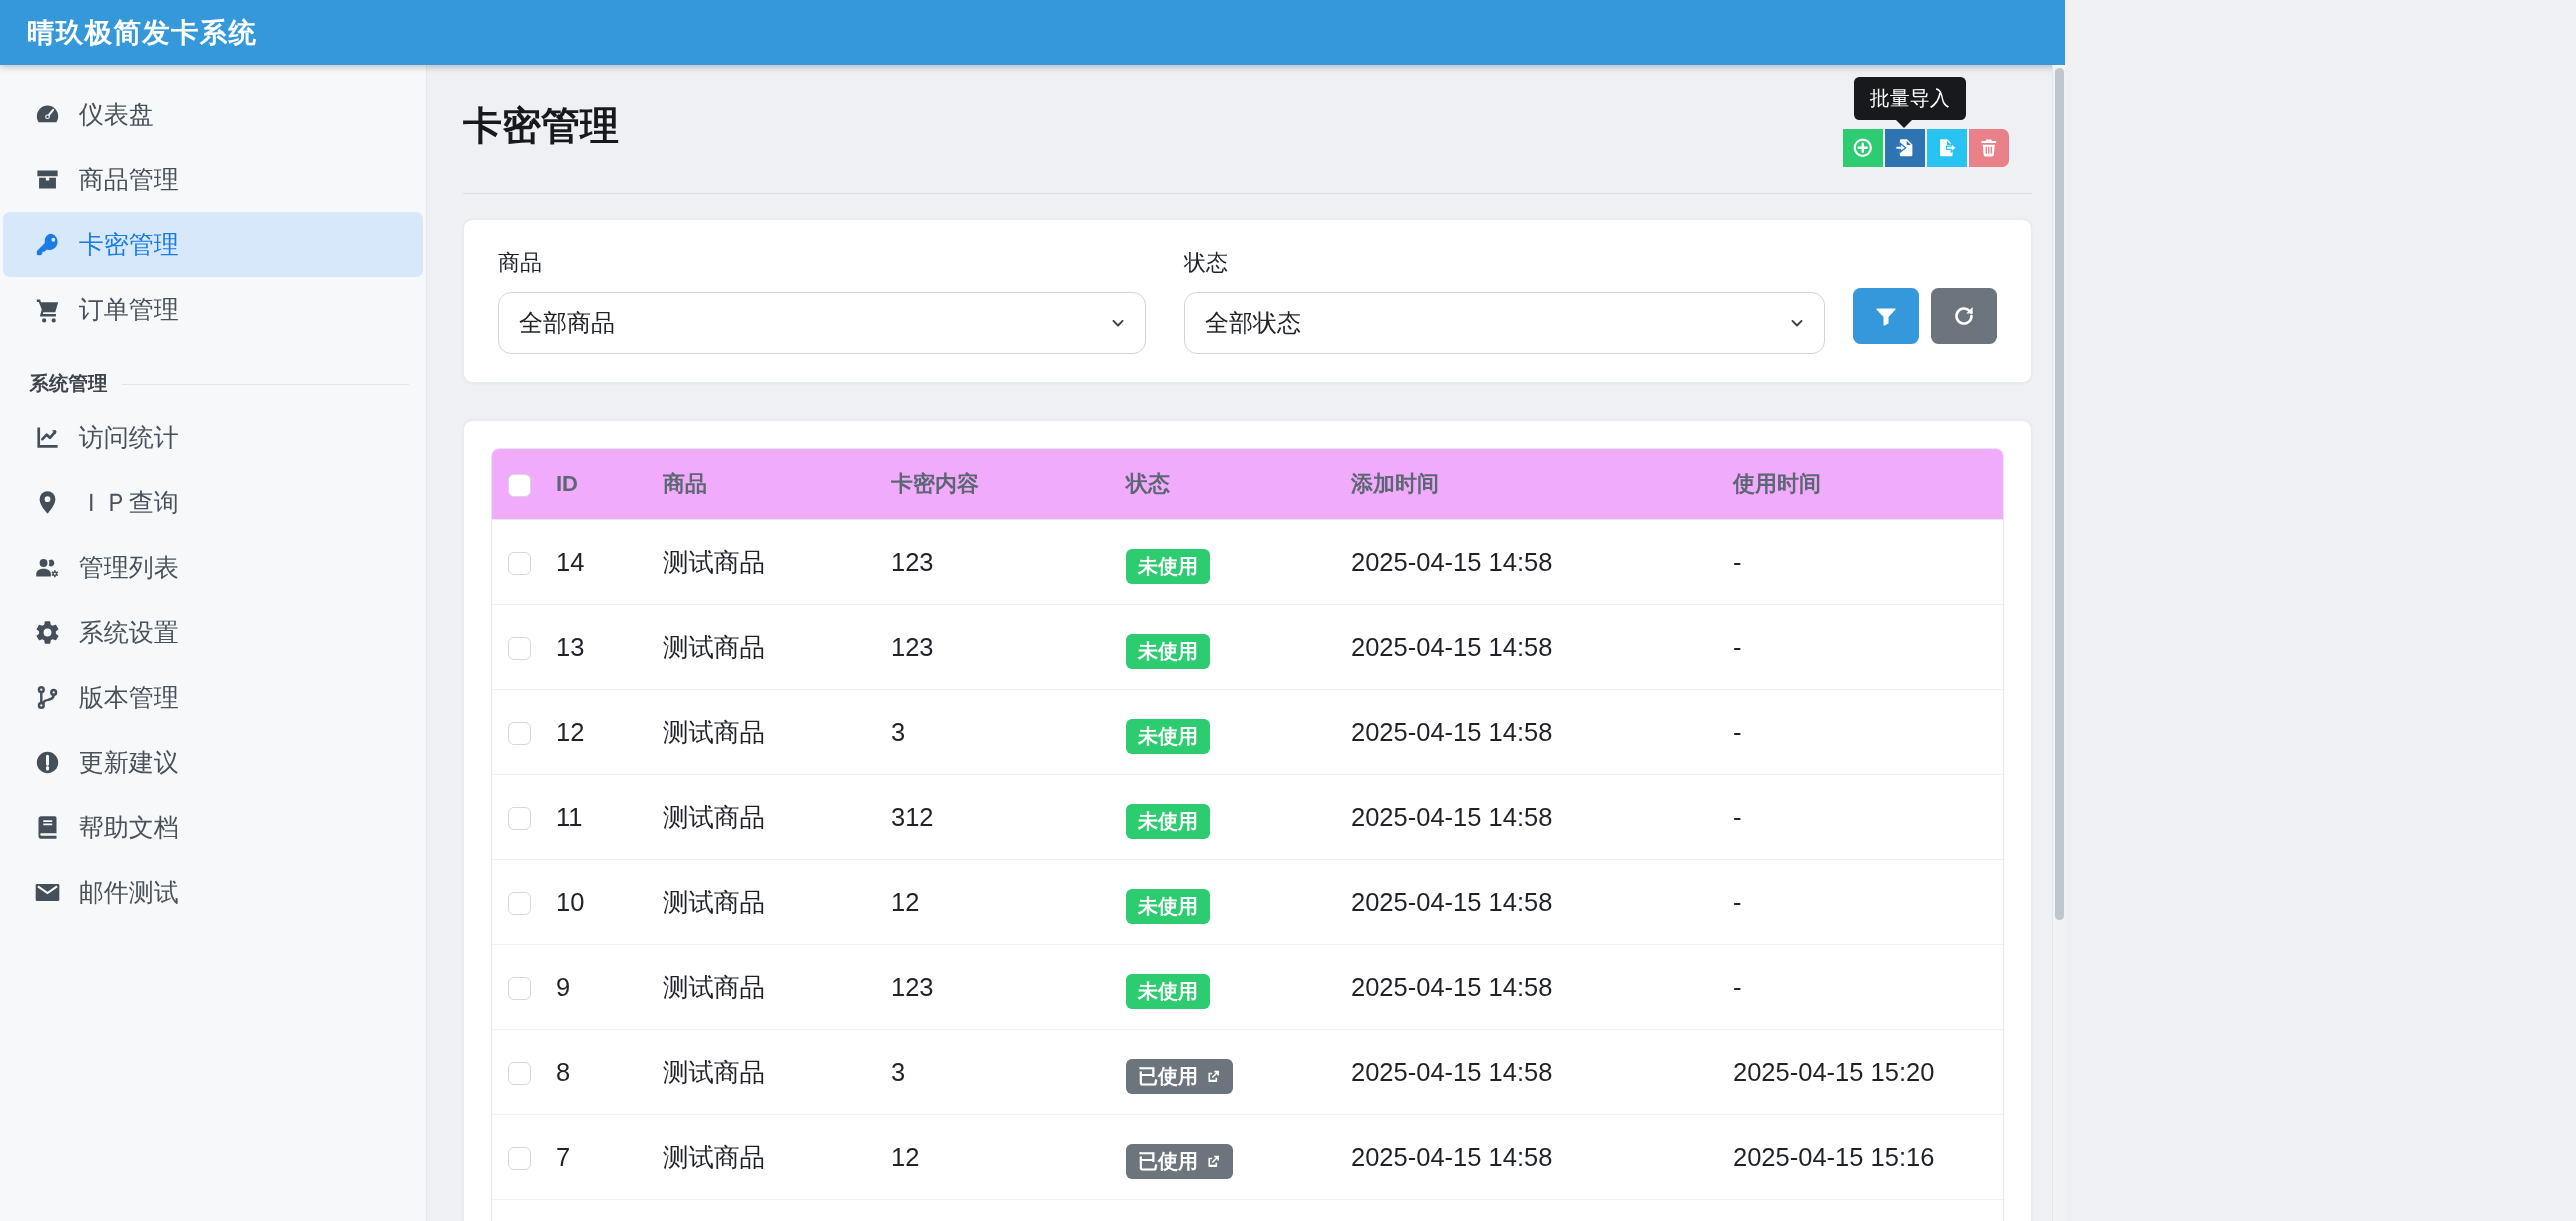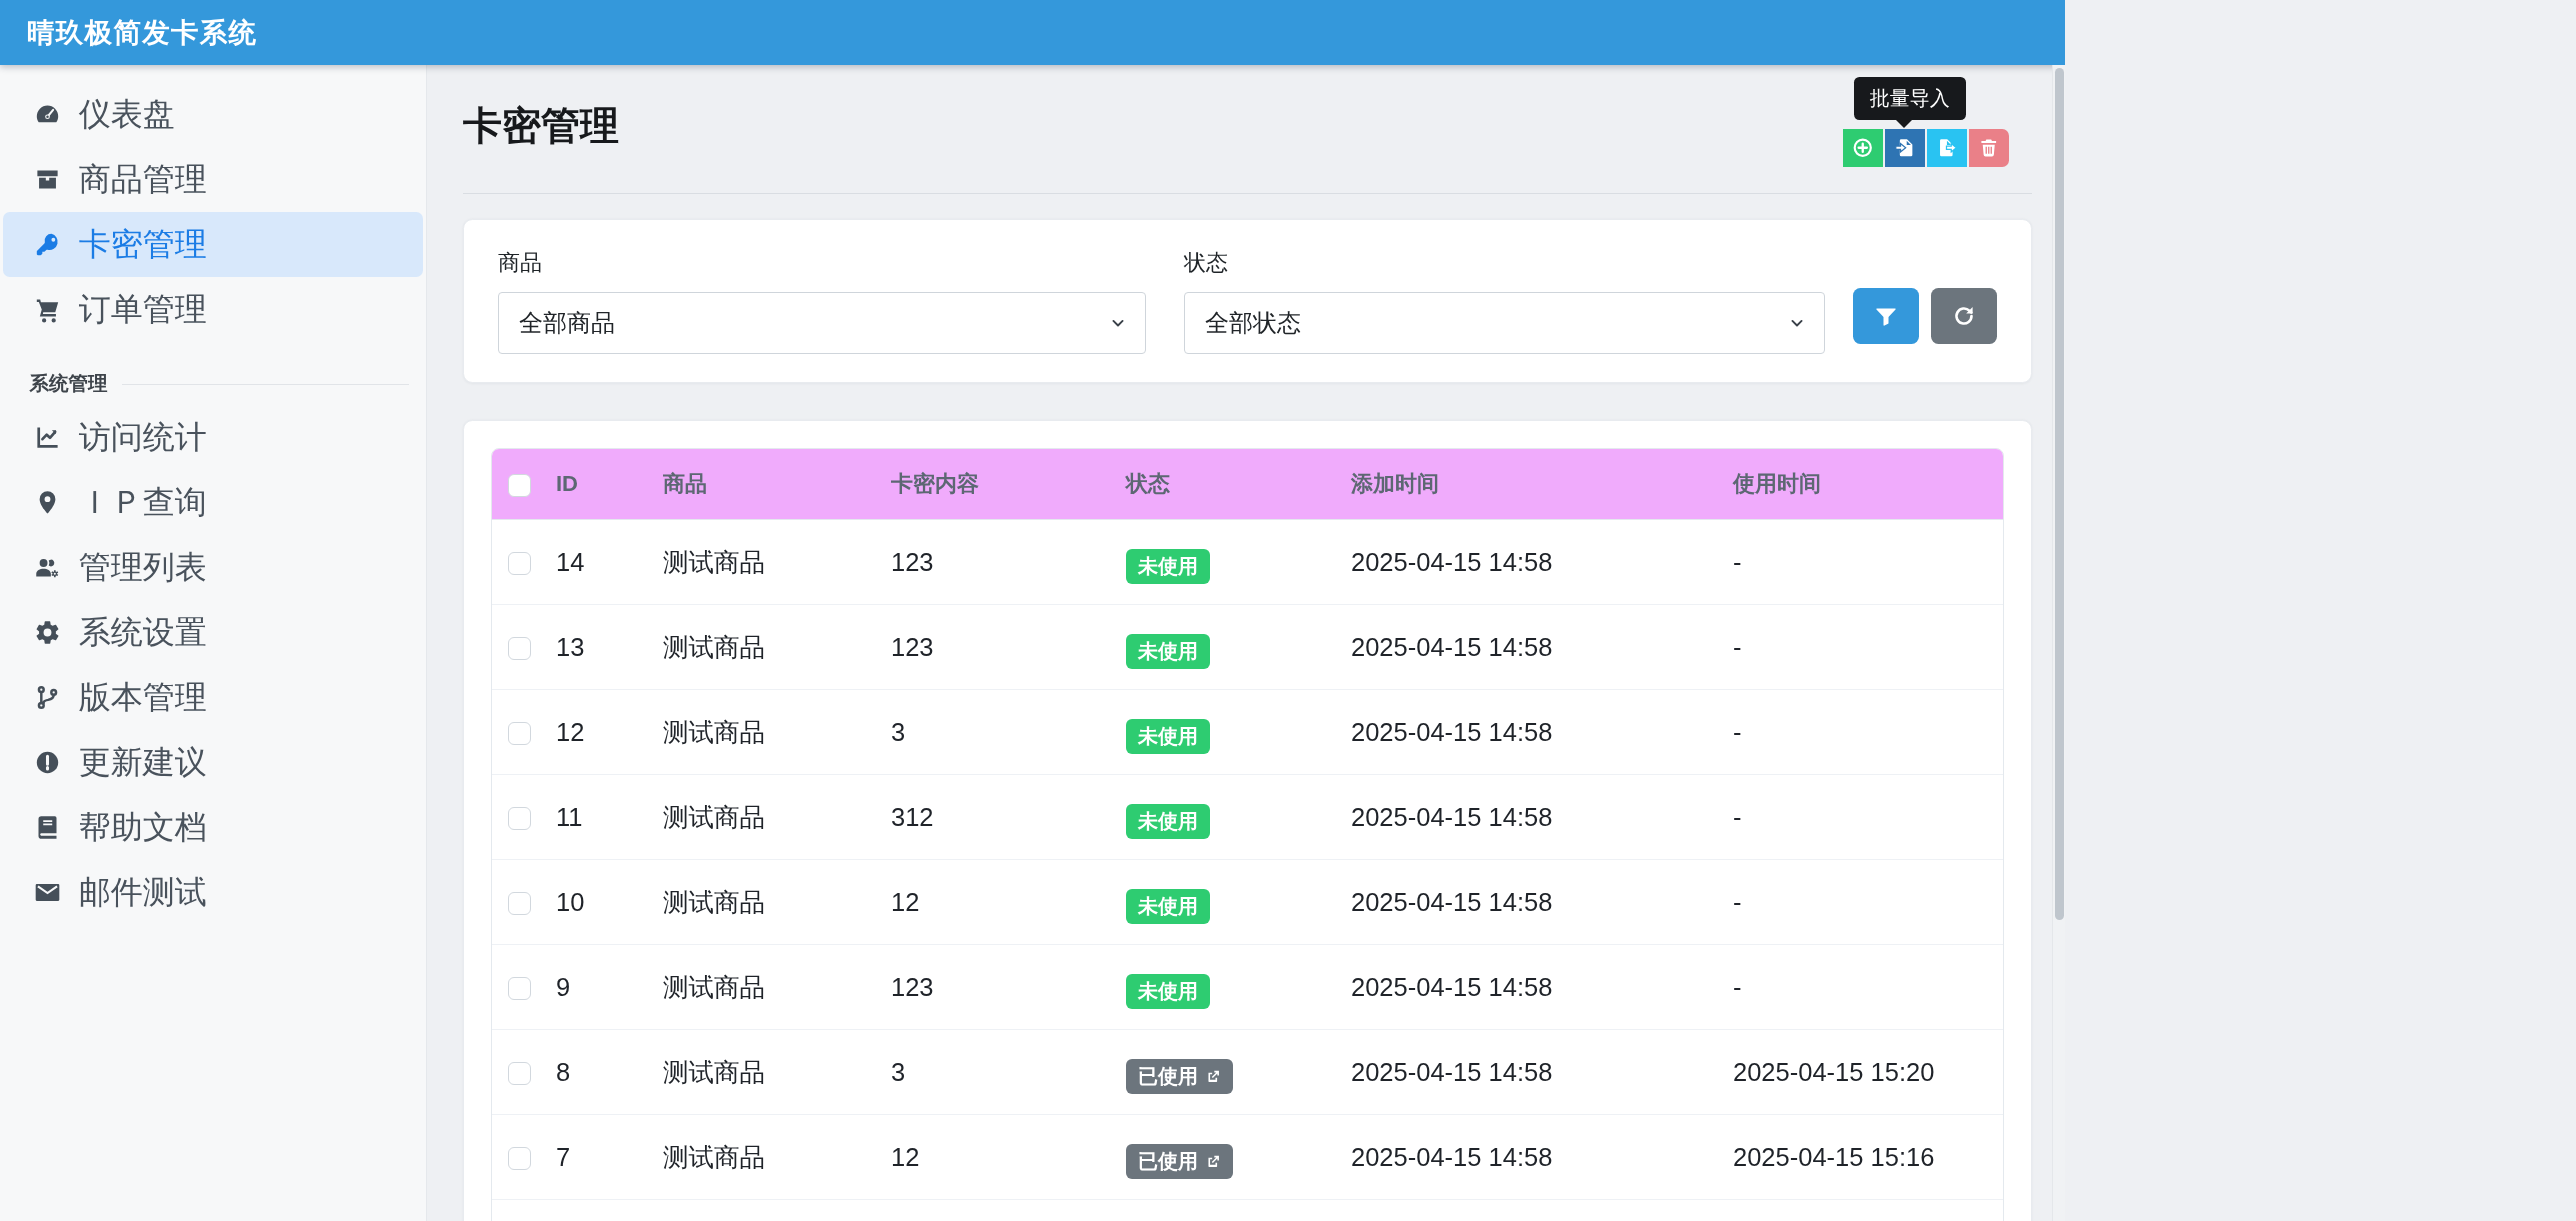--- a/index.html
+++ b/index.html
@@ -33,21 +33,21 @@
   .sidebar {
     width:427px; flex:none; background:#f7f8f9; border-right:0.7px solid #e5e8ec;
     padding-top:17.4px; overflow:hidden;
   }
   .sec-head { display:flex; align-items:center; gap:14.8px; padding:8px 0 8px 29.5px; margin-top:4px; }
   .sec-head.second { margin-top:20px; }
   .sec-label { font-size:19.5px; font-weight:700; color:#3e444b; white-space:nowrap; }
   .sec-line { flex:1; height:0.7px; background:#e1e4e8; margin-right:17.4px; }
   .side-item {
     display:flex; align-items:center; gap:18px; height:65px; padding-left:31px;
-    margin:0 2.7px; border-radius:6.7px; color:#49525c; font-size:32px; cursor:pointer;
+    margin:0 2.7px; border-radius:6.7px; color:#49525c; font-size:25px; cursor:pointer;
   }
   .side-item .s-icon { width:27px; height:27px; flex:none; color:#454f59; }
   .side-item.active { background:#d8e8fb; color:#1b7ce5; }
   .side-item.active .s-icon { color:#1b7ce5; }
 
   
   .main { flex:1; padding:0 33px 0 36px; position:relative; overflow:hidden; }
   .page-head { position:relative; height:128px; padding-top:34px; }
   .page-title { margin:0; font-size:39px; font-weight:600; color:#17191c; }
   .toolbar { position:absolute; top:64px; right:23px; display:flex; gap:2px; }
@@ -73,21 +73,21 @@
     background:#fff; border:0.7px solid #e8ebef; border-radius:9.4px;
     box-shadow:0 0.7px 2.7px rgba(20,30,50,.05);
   }
 
   
   .filter-card { margin-top:25px; height:164px; padding:28px 34px; display:flex; align-items:flex-start; }
   .fcol label { display:block; font-size:22px; color:#1f2428; font-weight:500; margin-bottom:14.8px; }
   .fcol-product { width:651px; }
   .fcol-status  { width:644px; margin-left:38px; }
   .select {
-    height:62px; border:1.3px solid #cfd5db; border-radius:4px; background:#fff;
+    height:62px; border:1.3px solid #cfd5db; border-radius:13px; background:#fff;
     display:flex; align-items:center; justify-content:space-between;
     padding:0 17.4px 0 20px; font-size:24px; color:#212529; cursor:pointer;
   }
   .select .icon { width:20px; height:20px; color:#3a4149; }
   .fbtns { display:flex; gap:12px; margin-left:28px; margin-top:40px; }
   .fbtn {
     width:66px; height:56px; border:none; border-radius:7.4px; cursor:pointer;
     display:flex; align-items:center; justify-content:center; background:var(--btn-bg);
   }
   .fbtn .icon { width:24px; height:24px; }

